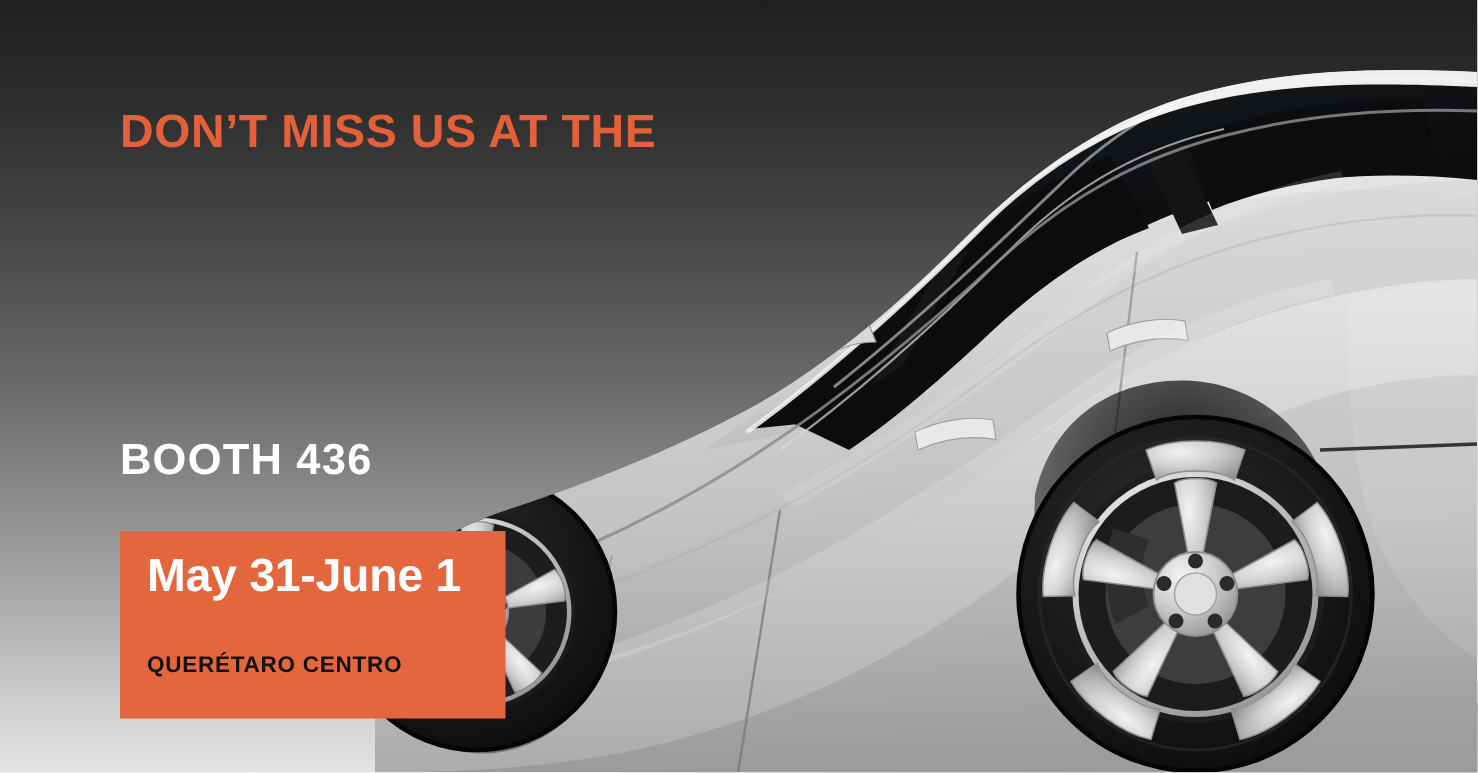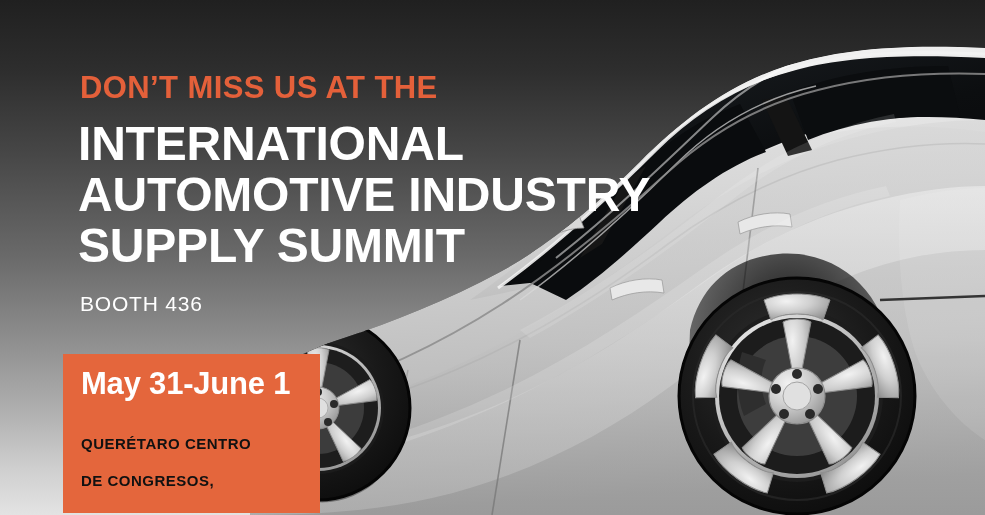--- a/index.html
+++ b/index.html
@@ -54,35 +54,35 @@
     letter-spacing: -0.2px;
     color: #ffffff;
     white-space: nowrap;
   }
   .headline .hl-line { display: block; }
 
   .booth {
     position: absolute;
     left: 80px;
     top: 293px;
-    font-size: 21px;
-    font-weight: normal;
+    font-size: 29px;
+    font-weight: bold;
     letter-spacing: 0.8px;
     line-height: 1;
     color: #ffffff;
     white-space: nowrap;
   }
 
   
   .date-panel {
     position: absolute;
-    left: 63px;
+    left: 80px;
     top: 354px;
     width: 257px;
-    height: 159px;
+    height: 125px;
     background: #e4663c;
     z-index: 4;
   }
 
   .date-line {
     position: absolute;
     left: 18px;
     top: 14px;
     font-size: 31px;
     font-weight: bold;
@@ -314,30 +314,24 @@
         <path d="M 908 44 C 922 26 944 18 962 20 L 966 44 Z" fill="#c9c9c9" stroke="#9a9a9a" stroke-width="0.8"></path>
 
       </g>
     </svg>
   </div>
 
   <div id="content">
 
     <div class="eyebrow">DON’T MISS US AT THE</div>
 
-    <div class="headline">
-      <span class="hl-line">INTERNATIONAL</span>
-      <span class="hl-line">AUTOMOTIVE INDUSTRY</span>
-      <span class="hl-line">SUPPLY SUMMIT</span>
-    </div>
 
     <div class="booth">BOOTH 436</div>
 
     <div class="date-panel">
       <div class="date-line">May 31-June 1</div>
       <div class="venue">
         <span class="venue-line">QUERÉTARO CENTRO</span>
-        <span class="venue-line">DE CONGRESOS,</span>
       </div>
     </div>
 
   </div>
 </div>
 
 </body></html>

